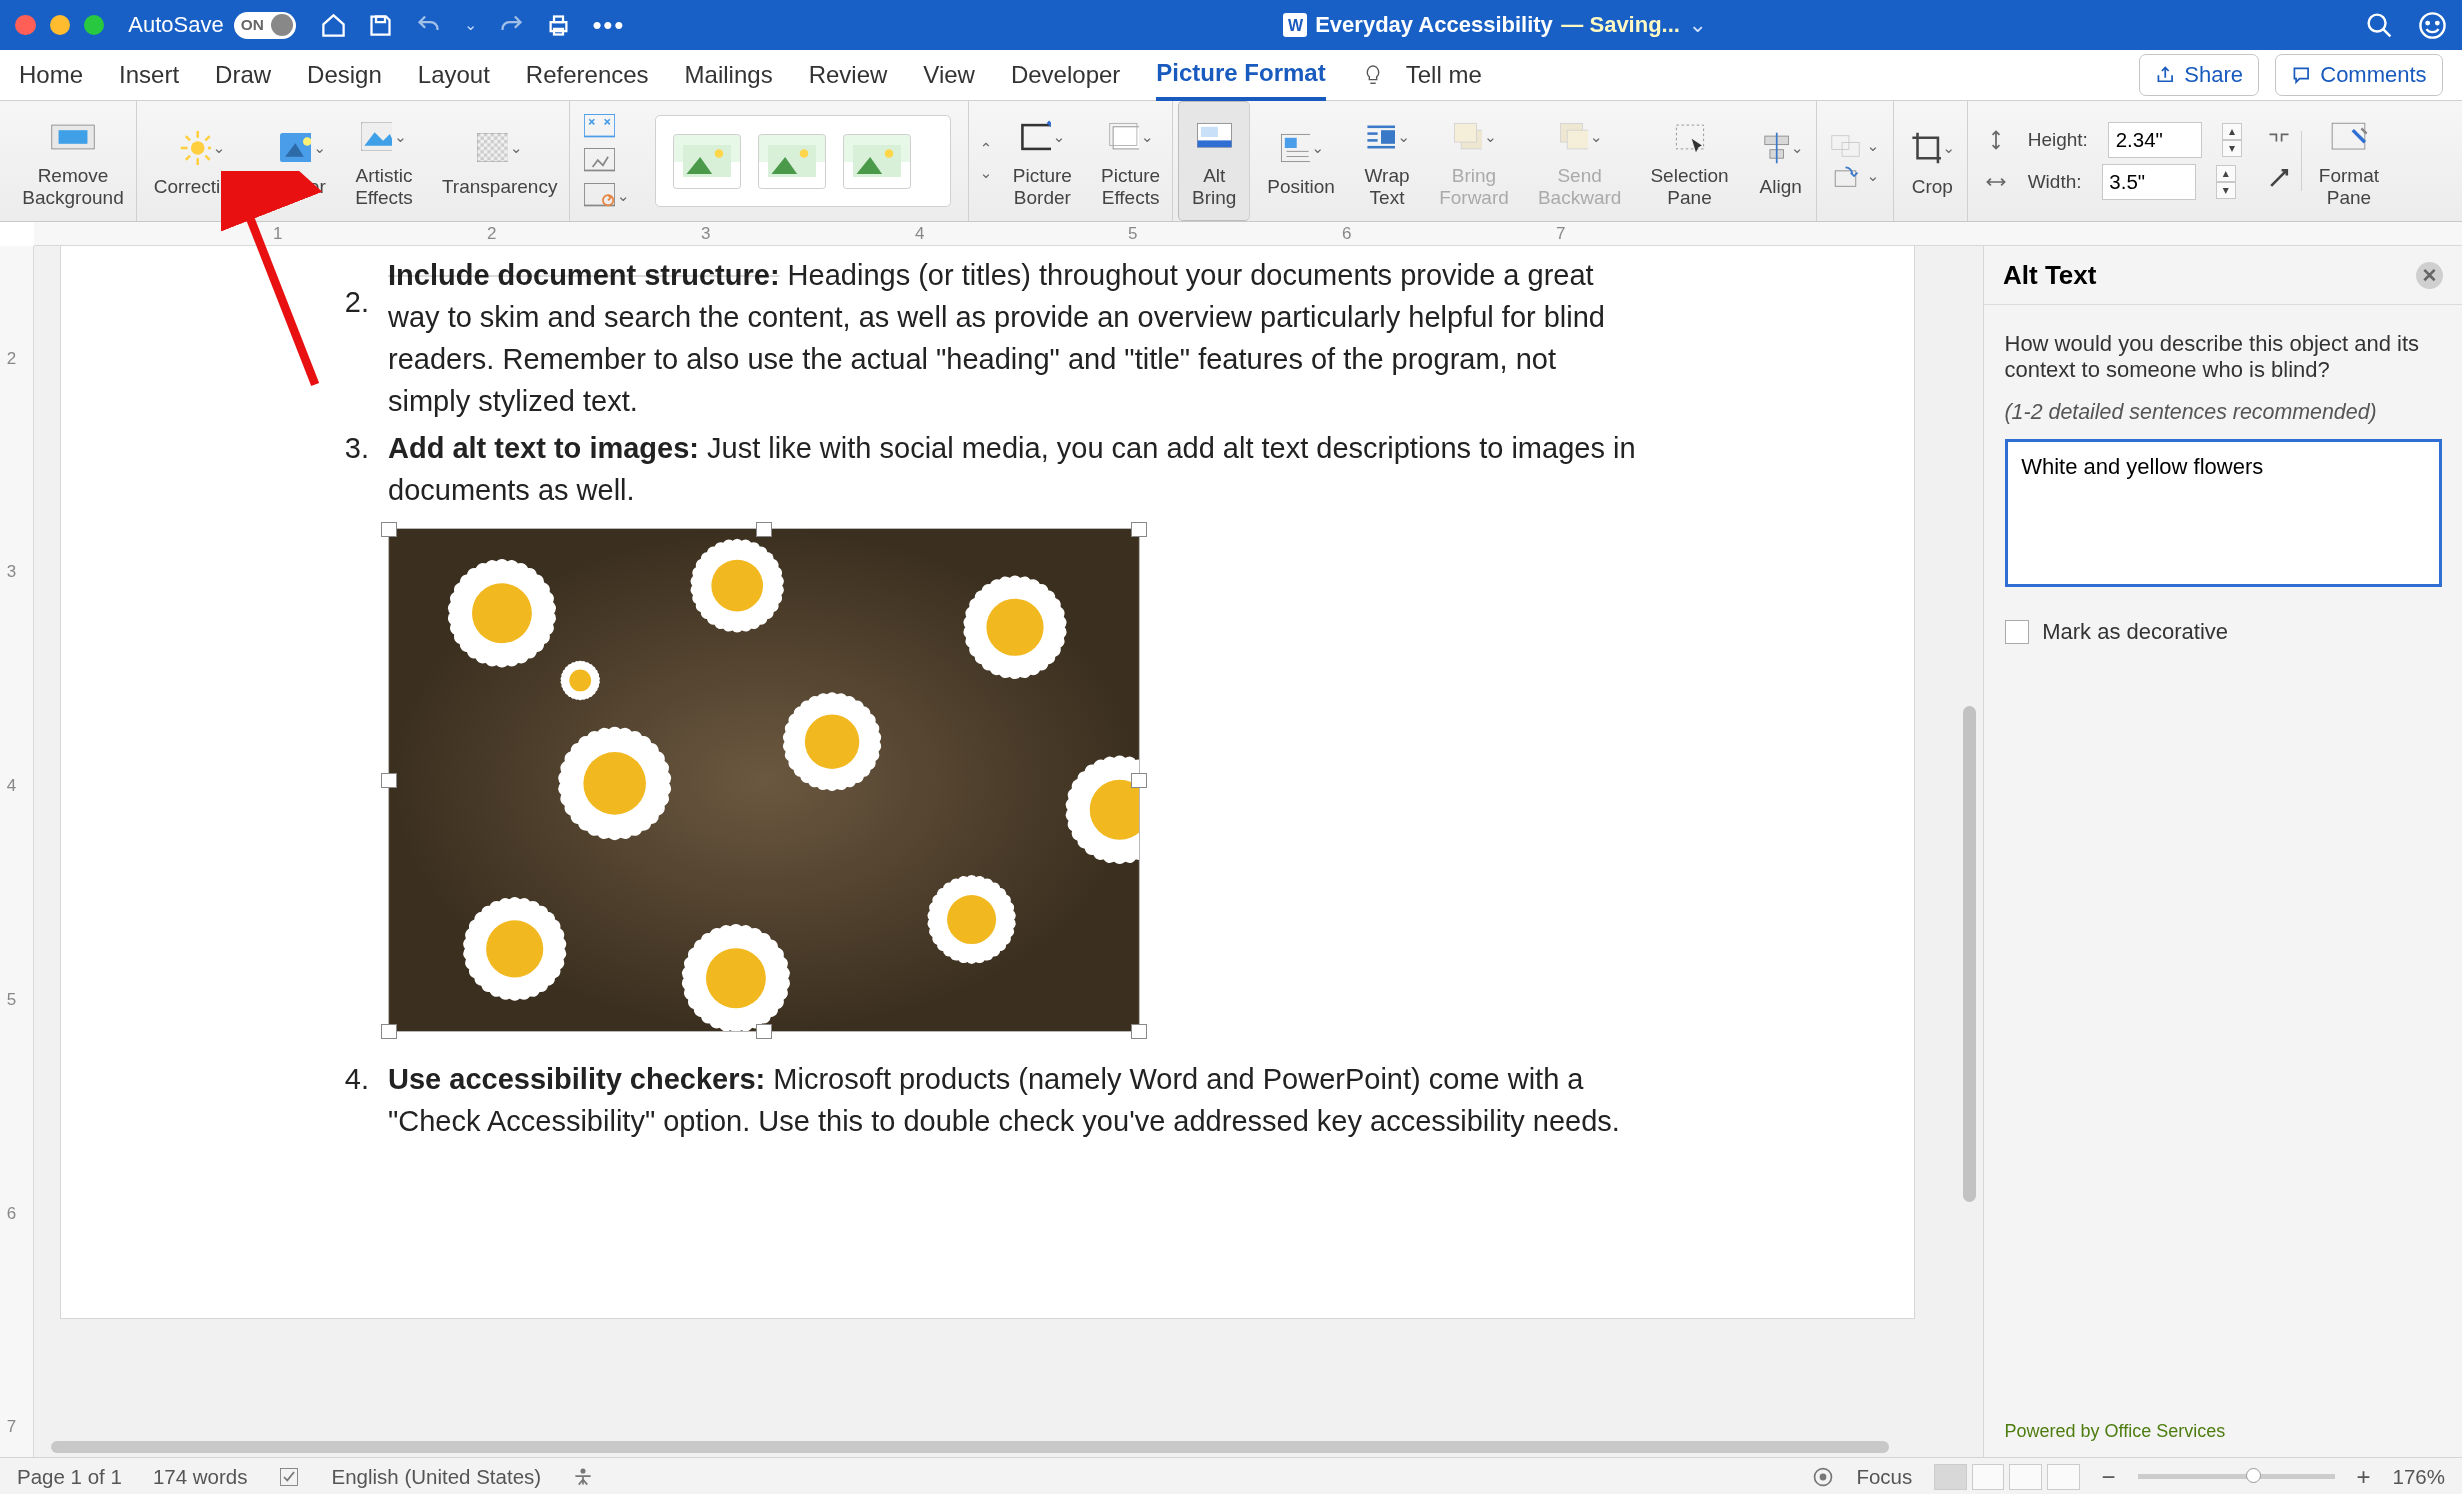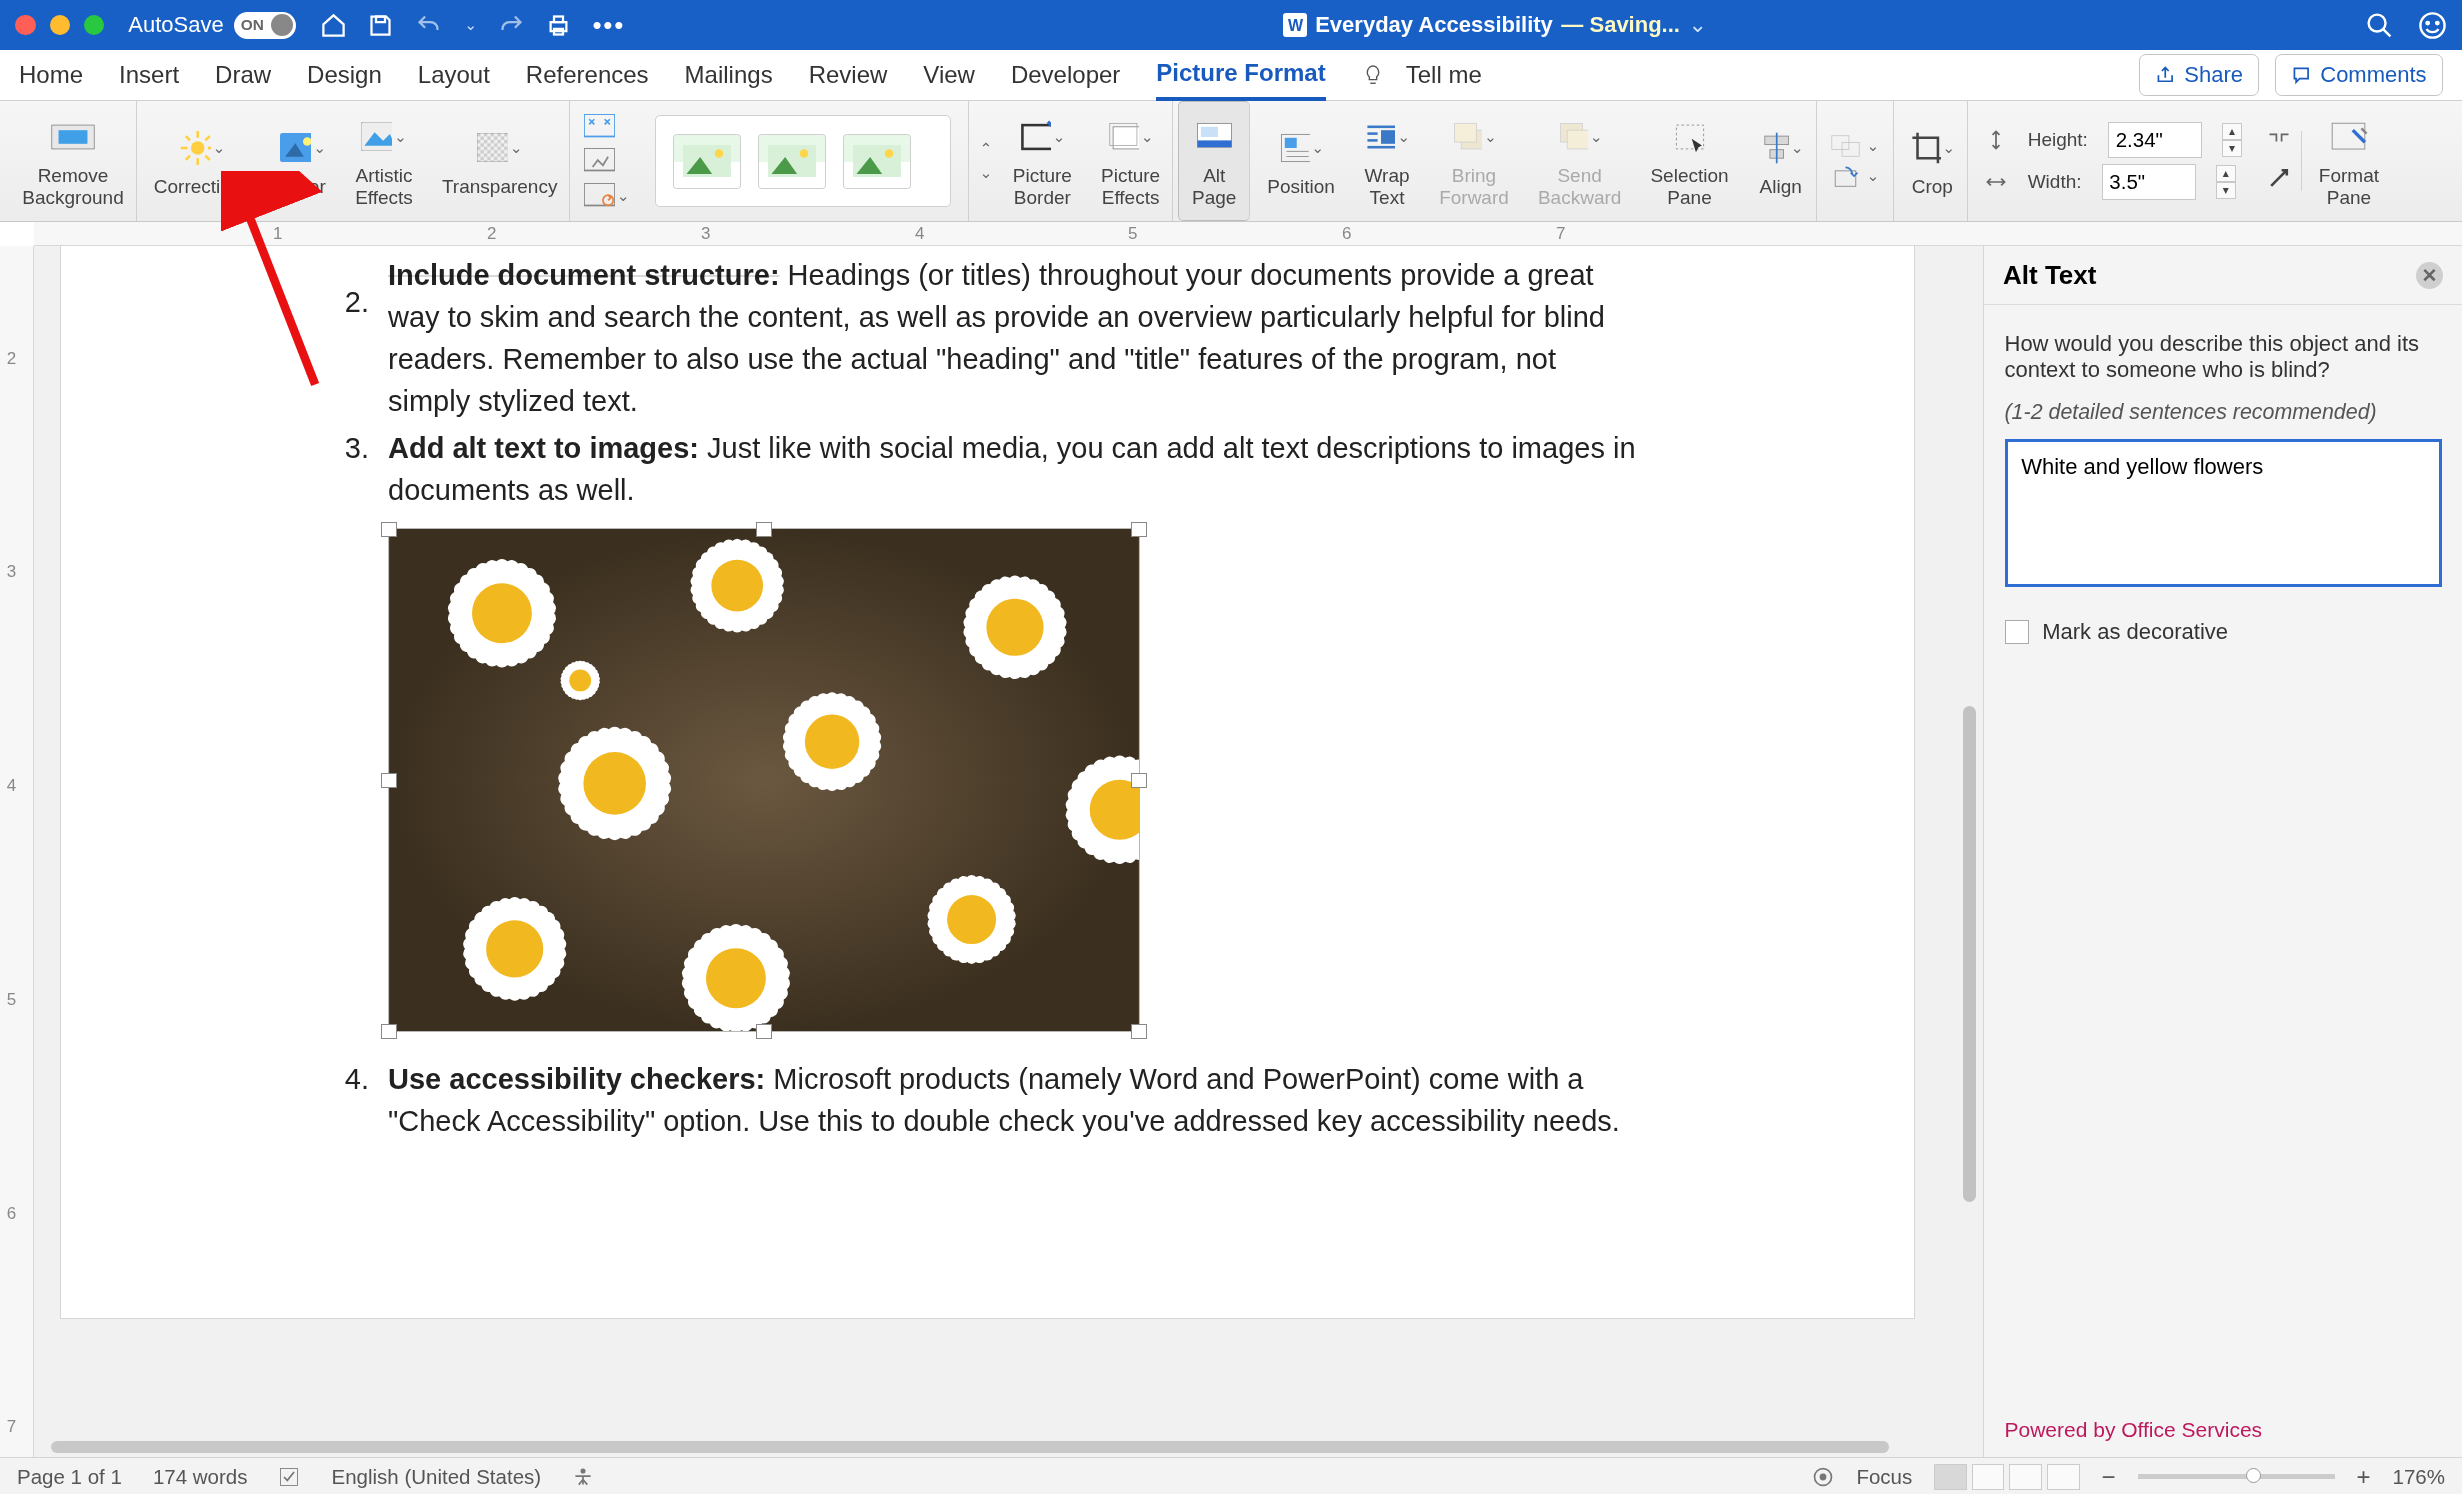--- a/index.html
+++ b/index.html
@@ -73,21 +73,21 @@
 
 .side-pane { width:479px; background:#f4f4f4; border-left:0.9px solid #d6d6d6; display:flex; flex-direction:column; }
 .side-header { display:flex; align-items:center; justify-content:space-between; padding:13.7px 19px; border-bottom:0.9px solid #dcdcdc; font-size:26px; font-weight:600; }
 .close-circle { width:27px; height:27px; border-radius:50%; background:#cfcfcf; color:#666; display:flex; align-items:center; justify-content:center; font-size:19px;}
 .side-body { padding:26px 20.5px; font-size:22px; color:#333; }
 .side-body .hint { font-style:italic; margin:17px 0 13.7px; color:#555; font-size:21.4px;}
 .alt-textarea { width:100%; height:148px; border:3.4px solid #2f6fd3; background:#fff; font-size:22px; padding:12px 13.7px; resize:none; font-family:inherit; }
 .chk-row { display:flex; align-items:center; gap:13.7px; margin:26px 0; font-size:22px;}
 .chk { width:24px; height:24px; border:0.9px solid #aaa; background:#fff; }
 .gen-btn { width:100%; height:48px; border:0.9px solid #c8c8c8; background:#fff; border-radius:5.1px; font-size:22px;}
-.side-footer { margin-top:auto; padding:15.4px 20.5px; font-size:21px; color:#be185d; }
+.side-footer { margin-top:auto; padding:15.4px 20.5px; font-size:18px; color:#4d7c0f; }
 .arrow { position:absolute; }
 
 .statusbar { height:38px; background:#f3f3f3; border-top:0.9px solid #d4d4d4; display:flex; align-items:center; font-size:20.5px; color:#555; padding:0 17px; gap:31px; }
 .statusbar .right { margin-left:auto; display:flex; align-items:center; gap:22px; }
 .view-btns { display:flex; gap:5.1px; }
 .view-btns div{ width:32.5px; height:26px; border:0.9px solid #ccc; background:#fafafa; }
 .view-btns div.active{ background:#d8d8d8; }
 .zoom-slider { width:197px; height:5.1px; background:#ccc; position:relative; }
 .zoom-slider .knob{ position:absolute; top:-6px; left:55%; width:15.4px; height:15.4px; background:#fff; border:0.9px solid #999; border-radius:50%; }
 </style>
@@ -324,21 +324,21 @@
   </div>
   <div class="group sep alttext-active">
     <div class="icon-lg">
         <svg width="41" height="34" viewBox="0 0 48 40">
           <rect x="4" y="4" width="40" height="28" fill="#fff" stroke="#888"></rect>
           <rect x="4" y="24" width="40" height="8" fill="#2f6fd3"></rect>
           <rect x="8" y="8" width="20" height="12" fill="#c8e0f8"></rect>
         </svg>
       </div>
     <div class="lbl" style="white-space:pre-line">Alt
-Page</div>
+Bring</div>
   </div>
   <div class="group">
     <div class="icon-lg">
         <svg width="38" height="34" viewBox="0 0 36.9062 40">
           <rect x="4" y="4" width="36" height="32" fill="none" stroke="#888"></rect>
           <rect x="8" y="8" width="14" height="12" fill="#4a9de8"></rect>
           <line x1="10" y1="24" x2="36" y2="24" stroke="#888"></line>
           <line x1="10" y1="30" x2="36" y2="30" stroke="#888"></line>
         </svg>
         <span class="dd">⌄</span>

